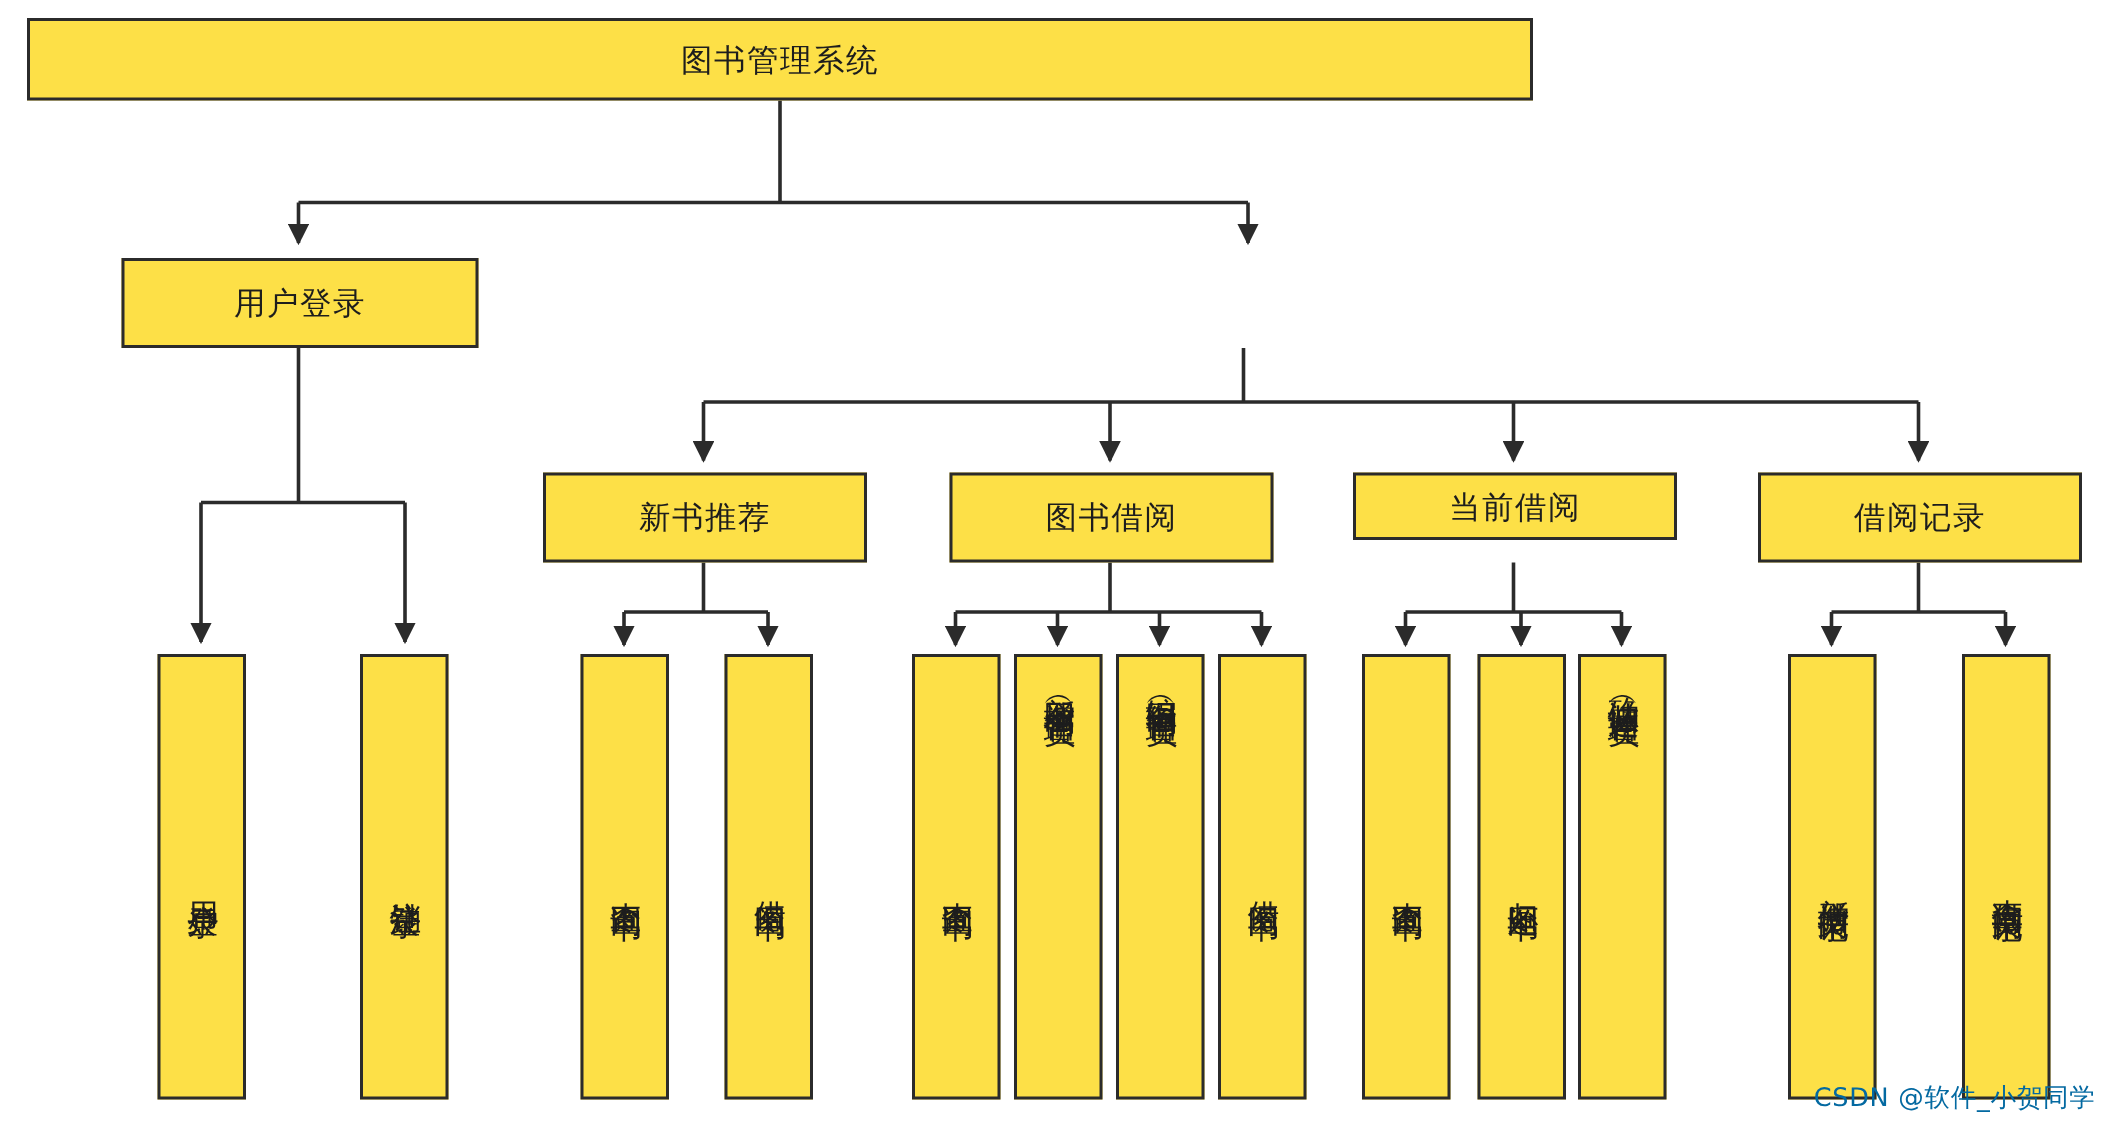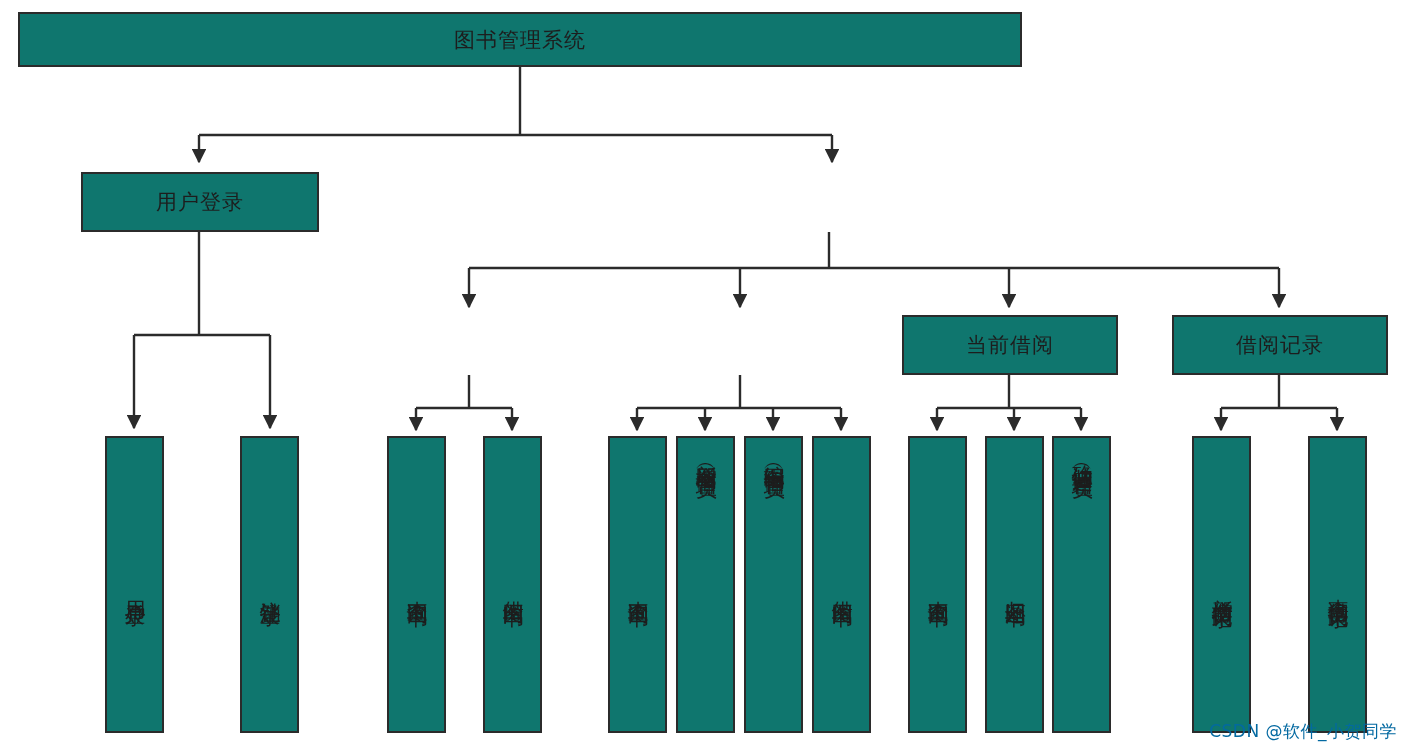--- a/index.html
+++ b/index.html
@@ -22,21 +22,21 @@
     left: 0;
     top: 0;
     width: 1405px;
     height: 747px;
     pointer-events: none;
   }
   .node {
     position: absolute;
     box-sizing: border-box;
     border: 2px solid #2b2b2b;
-    background: #0f766e;
+    background: #fde047;
     display: flex;
     align-items: center;
     justify-content: center;
     color: #1d1d1d;
   }
   .node.h {
     font-size: 21px;
     letter-spacing: 1px;
   }
   .node.v {
@@ -129,21 +129,27 @@
   </svg>
 
   <div class="node h" style="left:18px; top:12px; width:1004px; height:55px;">
     <span>图书管理系统</span>
   </div>
 
   <div class="node h" style="left:81px; top:172px; width:238px; height:60px;">
     <span>用户登录</span>
   </div>
 
-  <div class="node h" style="left:902px; top:315px; width:216px; height:60px;">
+  <div class="node h" style="left:362px; top:315px; width:216px; height:60px;">
+    <span>新书推荐</span>
+  </div>
+  <div class="node h" style="left:633px; top:315px; width:216px; height:60px;">
+    <span>图书借阅</span>
+  </div>
+  <div class="node h" style="left:902px; top:315px; width:216px; height:45px;">
     <span>当前借阅</span>
   </div>
   <div class="node h" style="left:1172px; top:315px; width:216px; height:60px;align-items:center;">
     <span>借阅记录</span>
   </div>
 
   <div class="node v" style="left:105px; top:436px; width:59px; height:297px;">
     <div class="vwrap">
       <span class="vtext">用户登录</span>
     </div>

